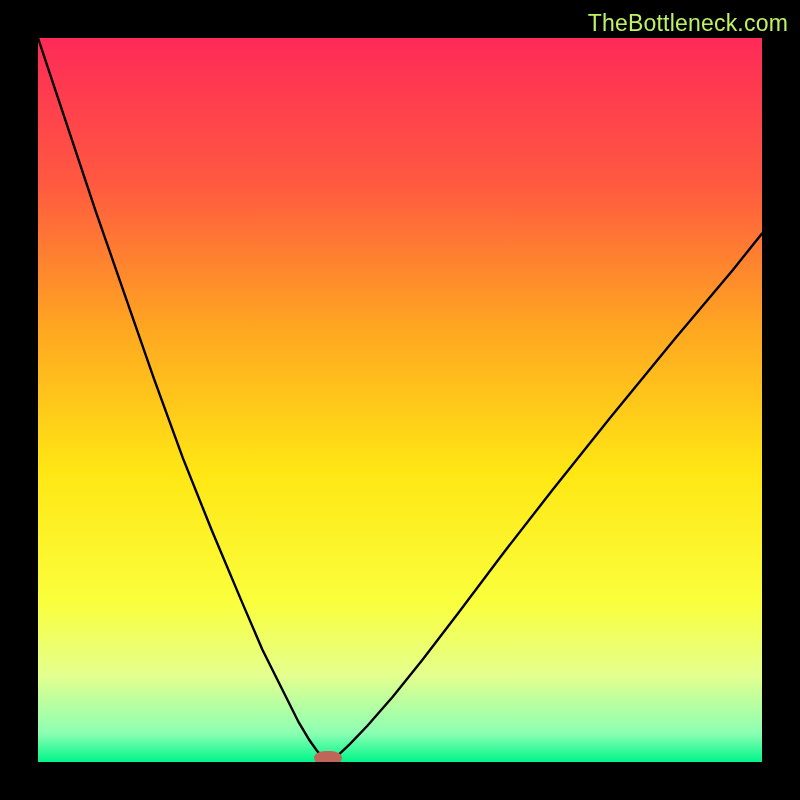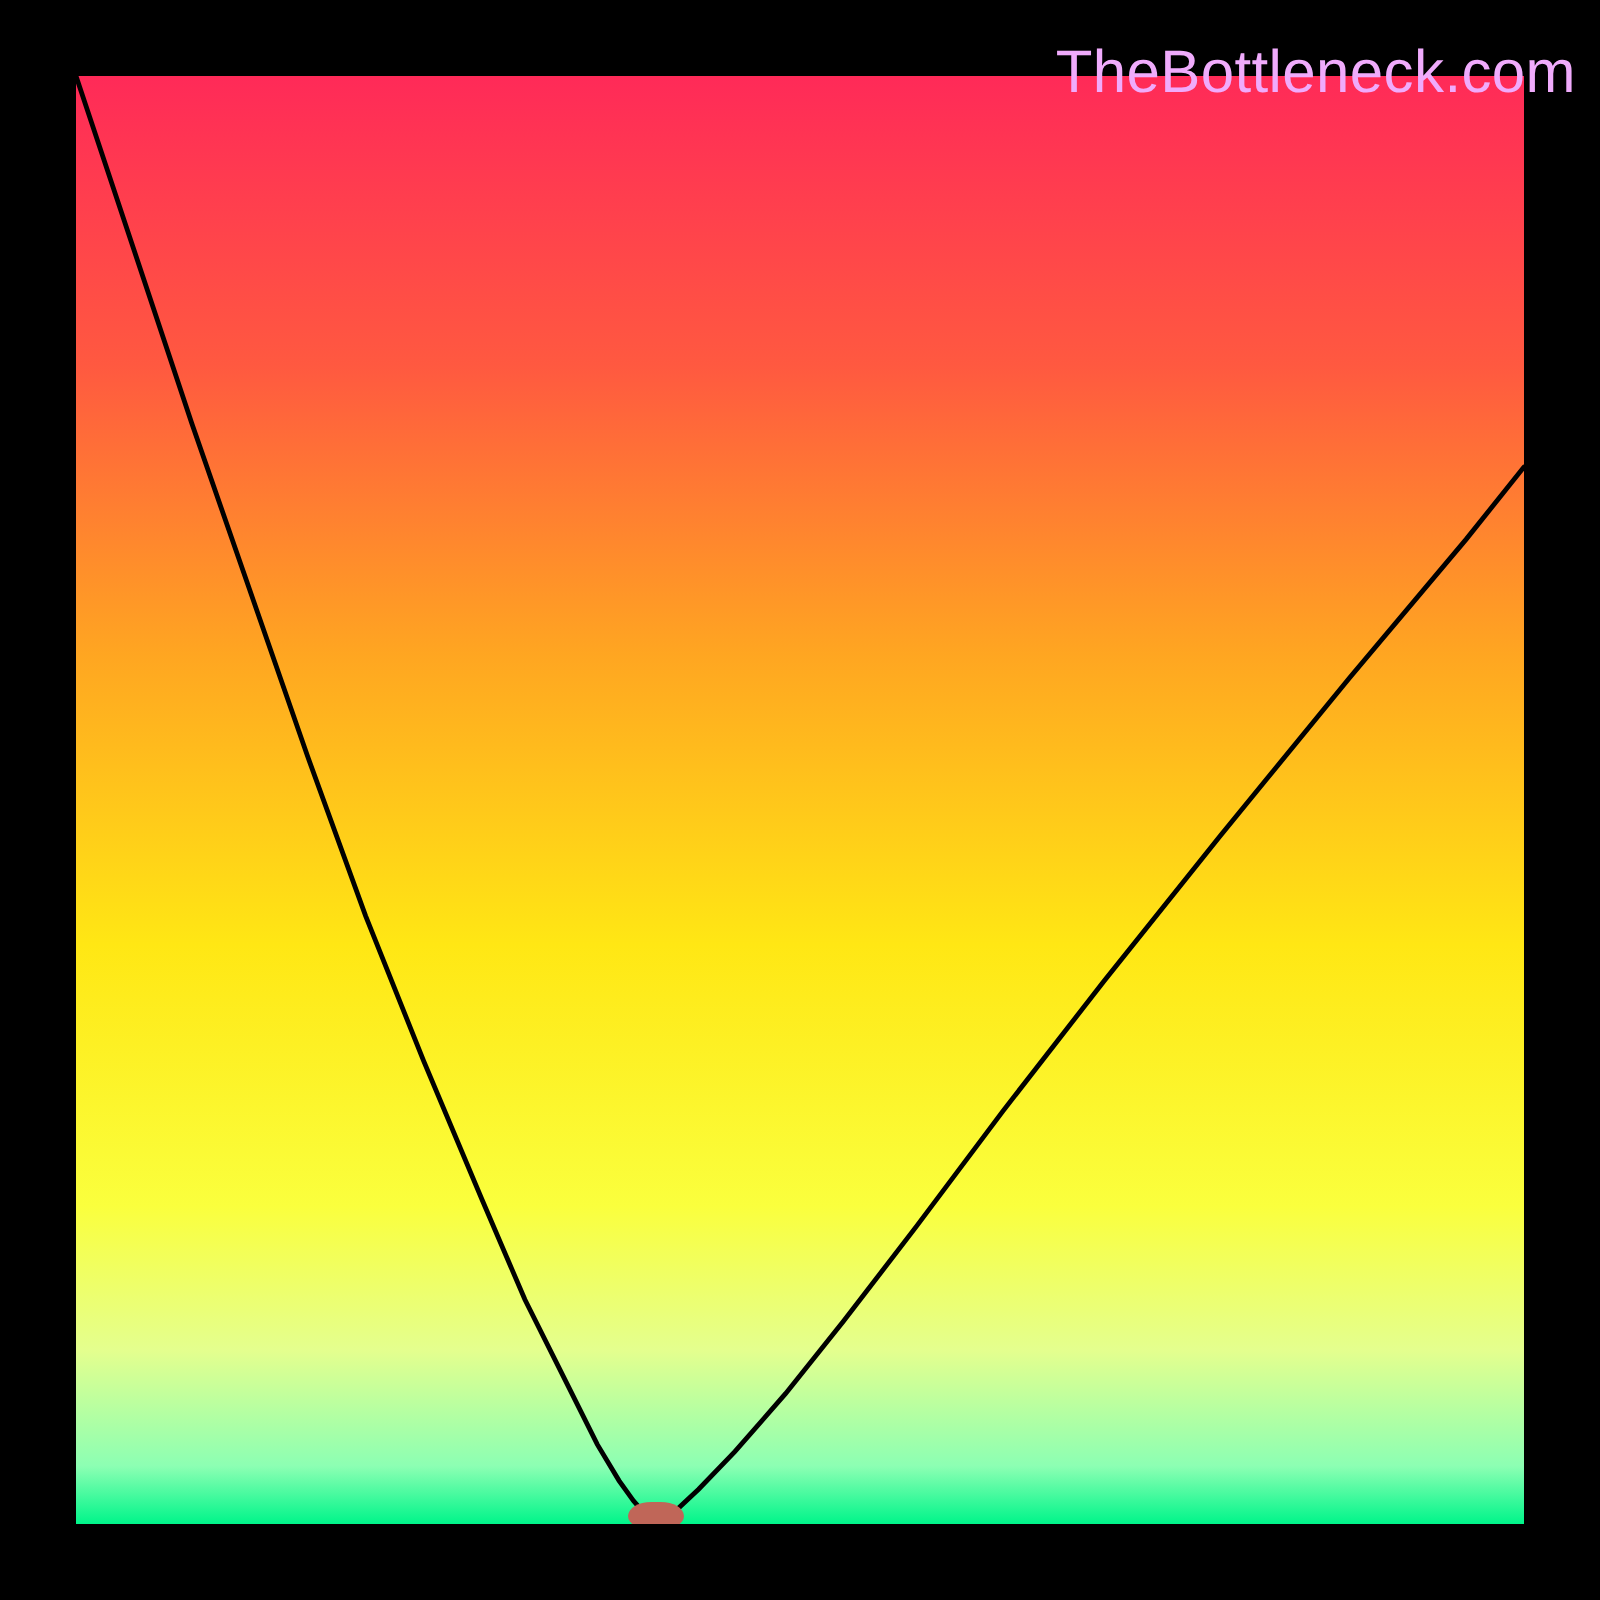--- a/index.html
+++ b/index.html
@@ -22,24 +22,24 @@
     overflow: hidden;
   }
 
   .gradient {
     position: absolute;
     inset: 0;
   }
 
   .watermark {
     position: absolute;
-    top: 20px;
+    top: 10px;
     right: 12px;
-    color: #f0abfc;
-    font-size: 30px;
+    color: #bef264;
+    font-size: 23px;
     letter-spacing: 0.2px;
   }
 
   .curve {
     position: absolute;
     inset: 0;
   }
 
   .marker {
     position: absolute;

